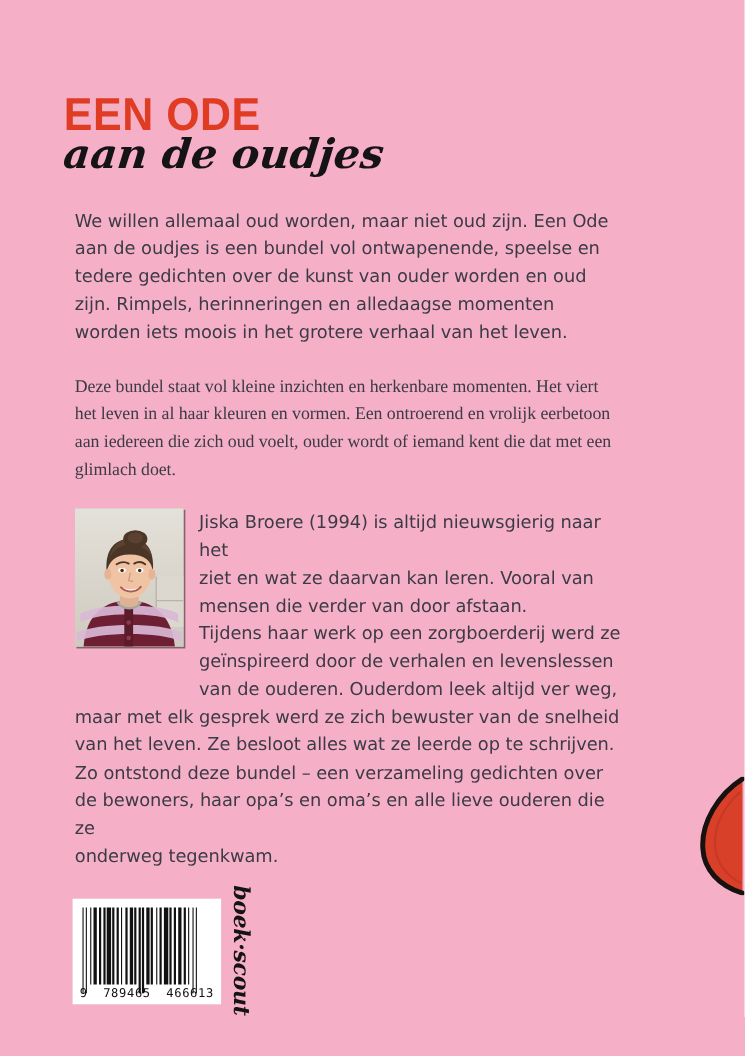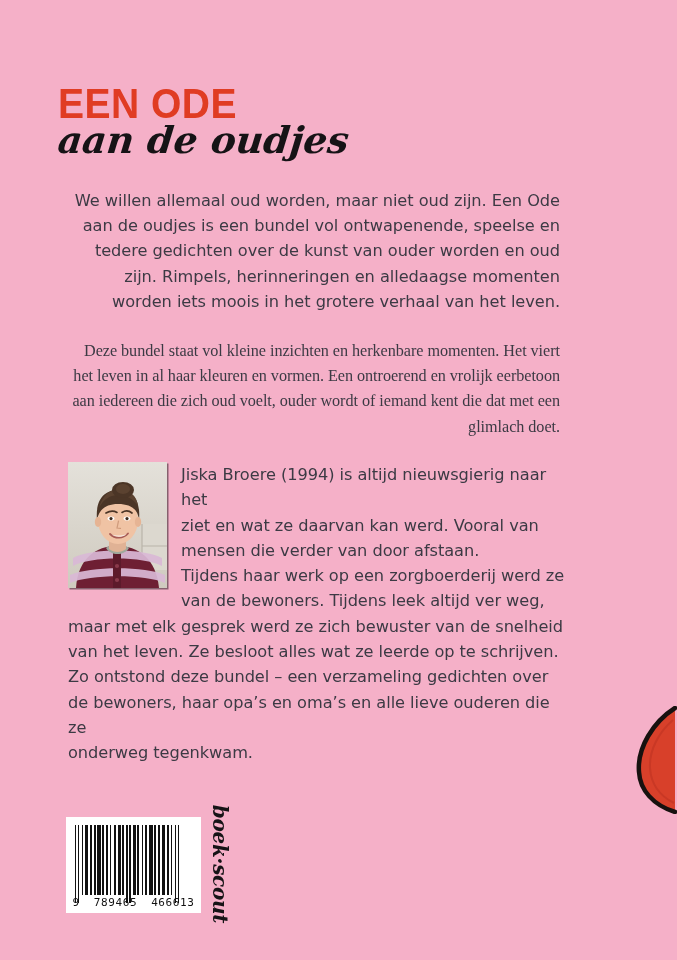--- a/index.html
+++ b/index.html
@@ -52,21 +52,20 @@
     transform: skewX(-6deg) scaleX(1.02);
     transform-origin: left center;
   }
 
   
   .blurb {
     position: absolute;
     left: 68px;
     top: 188px;
     width: 492px;
-    text-align: right;
   }
   .blurb p {
     margin: 0;
     font-family: "DejaVu Sans", sans-serif;
     font-size: 16.2px;
     line-height: 25.2px;
     color: #3c3a44;
     letter-spacing: -0.05px;
   }
   .blurb p + p {
@@ -255,24 +254,25 @@
           <path d="M50.5 59 L49 66 L52.5 66.4" stroke="#cf9b7c" stroke-width="1.2" fill="none" stroke-linecap="round"></path>
 
           <path d="M42 72 C47 77 55 77 60 71.5" stroke="#a85c55" stroke-width="1.8" fill="none" stroke-linecap="round"></path>
           <path d="M43.5 72.6 C47.5 75.6 54.5 75.6 58.6 72.2 C54 74 47.5 74 43.5 72.6 Z" fill="#ffffff" opacity="0.75"></path>
         </g>
       </svg>
     </div>
 
     <div class="bio-text">
       <span class="line indent">Jiska Broere (1994) is altijd nieuwsgierig naar het</span>
-      <span class="line indent">ziet en wat ze daarvan kan werd. Vooral van</span>
+      <span class="line indent">ziet en wat ze daarvan kan leren. Vooral van</span>
       <span class="line indent">mensen die verder van door afstaan.</span>
       <span class="line indent">Tijdens haar werk op een zorgboerderij werd ze</span>
-      <span class="line indent">van de bewoners. Tijdens leek altijd ver weg,</span>
+      <span class="line indent">geïnspireerd door de verhalen en levenslessen</span>
+      <span class="line indent">van de ouderen. Ouderdom leek altijd ver weg,</span>
       <span class="line">maar met elk gesprek werd ze zich bewuster van de snelheid</span>
       <span class="line">van het leven. Ze besloot alles wat ze leerde op te schrijven.</span>
       <span class="line">Zo ontstond deze bundel – een verzameling gedichten over</span>
       <span class="line">de bewoners, haar opa’s en oma’s en alle lieve ouderen die ze</span>
       <span class="line">onderweg tegenkwam.</span>
     </div>
   </div>
 
   <div class="petal">
     <svg width="50" height="108" viewBox="0 0 50 108">

